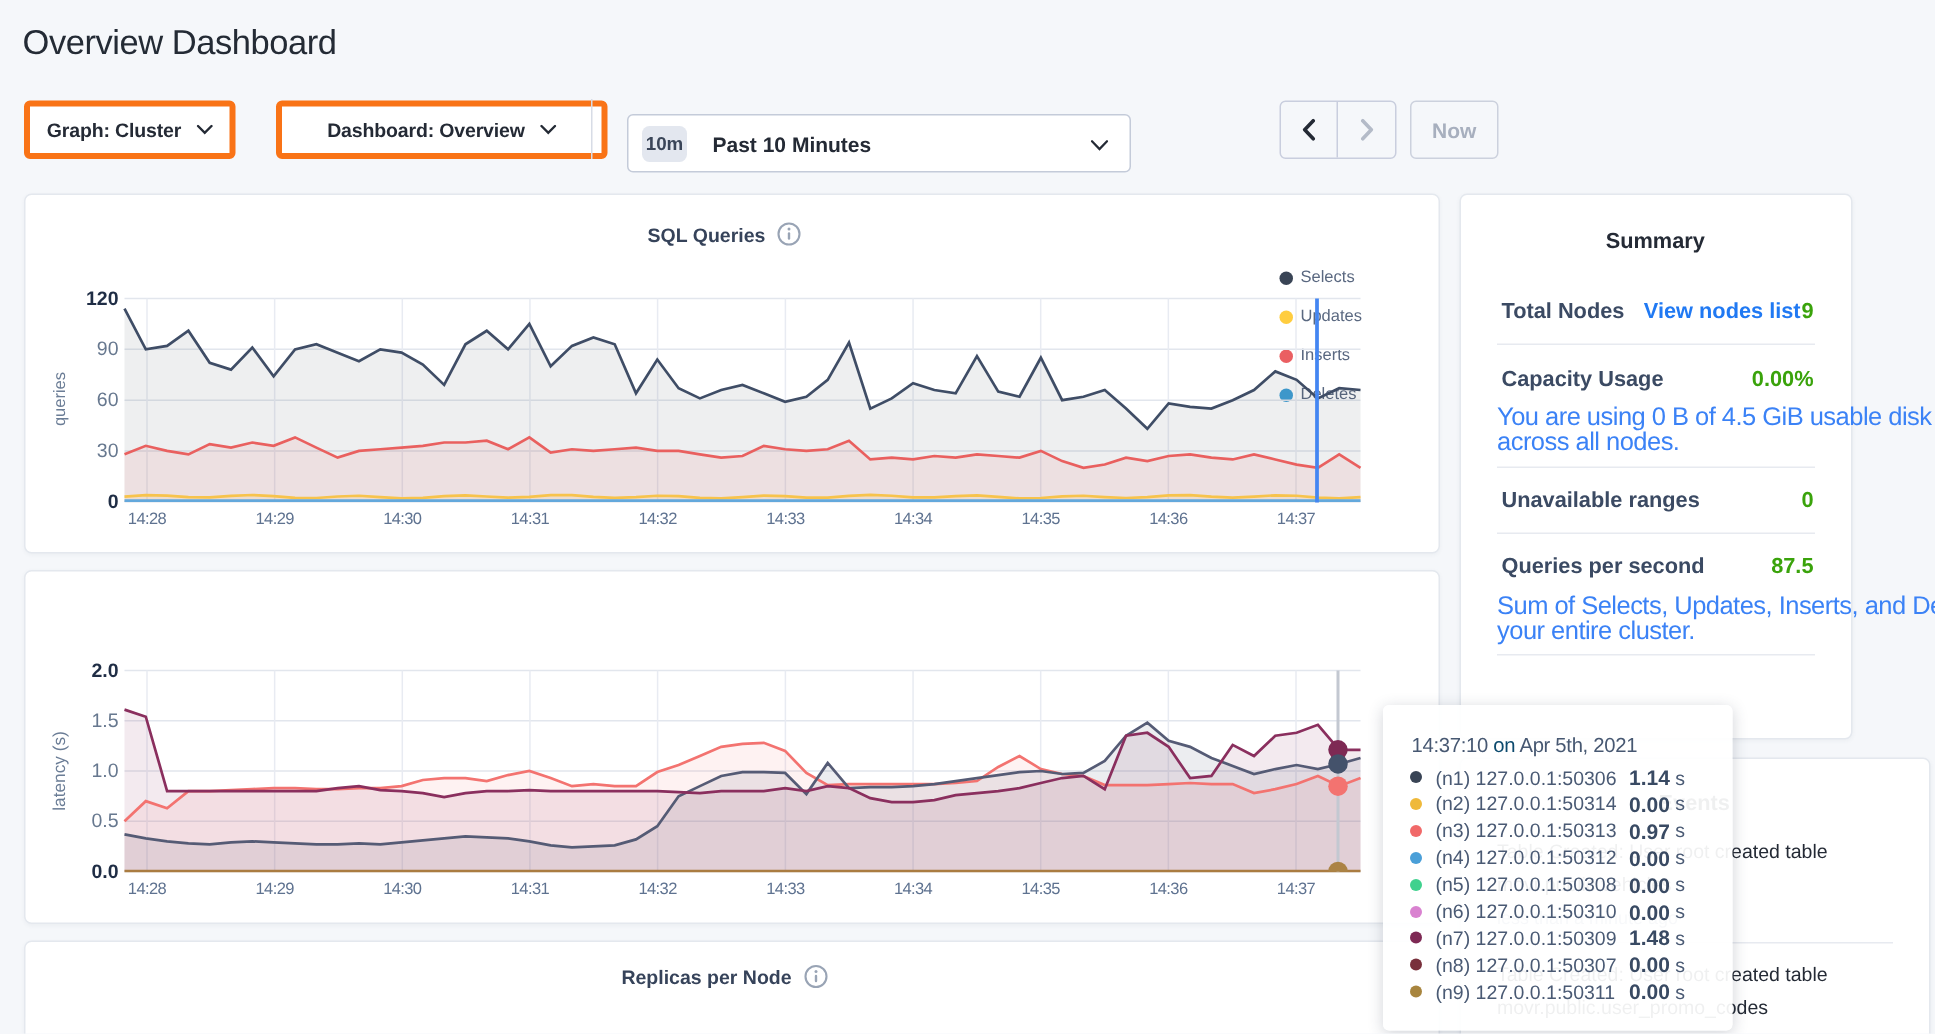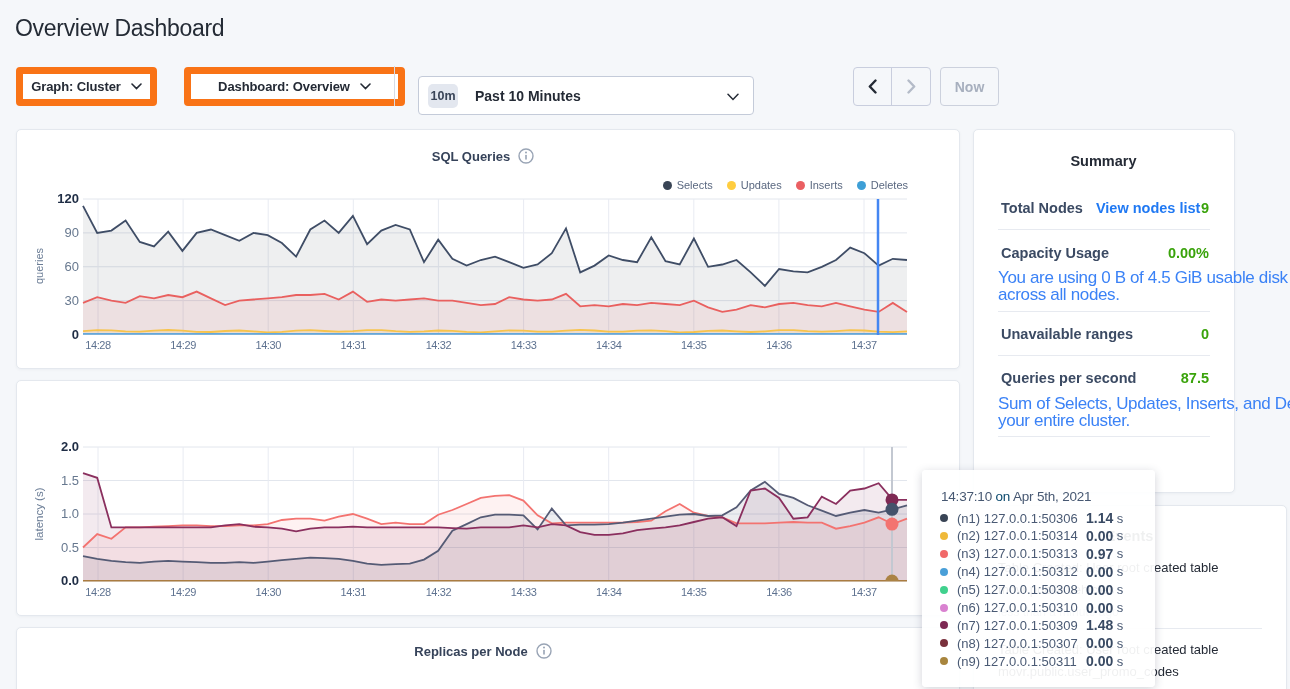--- a/index.html
+++ b/index.html
@@ -1,38 +1,38 @@
 <!DOCTYPE html>
 <html><head>
 <meta charset="utf-8">
 <style>
 * { margin:0; padding:0; box-sizing:border-box; }
 html,body { width:1290px; height:689px; overflow:hidden; background:#f5f7fa;
   font-family:"Liberation Sans", sans-serif; position:relative; }
 h1 { position:absolute; left:15px; top:15px; font-size:23px; font-weight:400; color:#242b35; letter-spacing:-0.3px; }
-.btn { position:absolute; top:67px; height:39px; background:#fff; border:7px solid #f97316;
+.btn { position:absolute; top:67px; height:39px; background:#fff; border:4px solid #f97316;
   border-radius:4px; display:flex; align-items:center; justify-content:center;
   font-size:13px; font-weight:bold; color:#242a35; letter-spacing:-0.1px; }
 .vdiv { position:absolute; left:394px; top:66px; width:1px; height:40px; background:#d7dce6; }
 .timebox { position:absolute; left:418px; top:76px; width:336px; height:39px; background:#fff;
   border:1px solid #c4cbd9; border-radius:4px; }
 .badge10 { position:absolute; left:9px; top:7px; width:30px; height:24px; background:#e3e7ef;
   border-radius:5px; font-size:12.5px; font-weight:bold; color:#3a4558; text-align:center; line-height:24px; }
 .timetext { position:absolute; left:56px; top:11px; font-size:14px; font-weight:bold; color:#242a35; }
 .timechev { position:absolute; right:14px; top:16px; }
 .arrowgrp { position:absolute; left:853px; top:67px; width:78px; height:39px;
   border:1px solid #c9cede; border-radius:4px; display:flex; }
 .acell { width:50%; display:flex; align-items:center; justify-content:center; }
 .acell:first-child { border-right:1px solid #c9cede; }
 .nowbtn { position:absolute; left:940px; top:67px; width:59px; height:39px; border:1px solid #ccd1dd;
   border-radius:4px; font-size:14px; font-weight:bold; color:#a7afbe; display:flex; align-items:center; justify-content:center; }
 .card { position:absolute; background:#fff; border:1px solid #e4e8ee; border-radius:5px; box-shadow:0 1px 3px rgba(60,70,90,0.05); }
 .ctitle { position:absolute; left:0; top:18px; width:100%; display:flex; justify-content:center;
   align-items:center; gap:8px; padding-right:10px; font-size:13px; font-weight:bold; color:#36435a; }
-.legend { position:absolute; right:51px; top:49px; display:flex; gap:14px; font-size:11px; color:#5a6880; }
+.legend { position:absolute; right:51px; top:49px; display:flex; gap:14px; font-size:11px; color:#5a6880;flex-direction:column; }
 .litem { display:flex; align-items:center; gap:5px; }
 .ldot { width:9px; height:9px; border-radius:50%; display:inline-block; }
 .sumhead { font-size:14.5px; font-weight:bold; color:#242a35; text-align:center; position:absolute; top:26px; left:24px; right:25px; }
 .srow { position:absolute; left:27px; right:25px; }
 .slabel { font-size:14.5px; font-weight:bold; color:#3b4a63; float:left; }
 .sval { font-size:14.5px; font-weight:bold; color:#3aa30b; float:right; }
 .slink { font-size:14.5px; font-weight:bold; color:#2079f3; margin-left:13px; float:left; }
 .sdesc { position:absolute; left:24px; font-size:17px; letter-spacing:-0.35px; color:#3b82f6; line-height:17px; white-space:nowrap; }
 .shr { position:absolute; left:24px; right:24px; border-top:1px solid #e7eaf0; }
 .tooltip { position:absolute; left:922px; top:470px; width:233px; height:217px;

